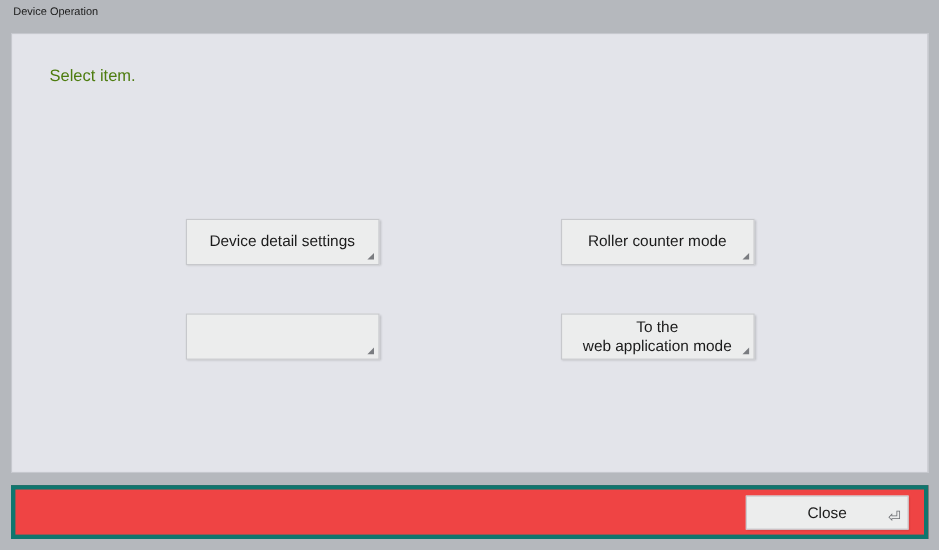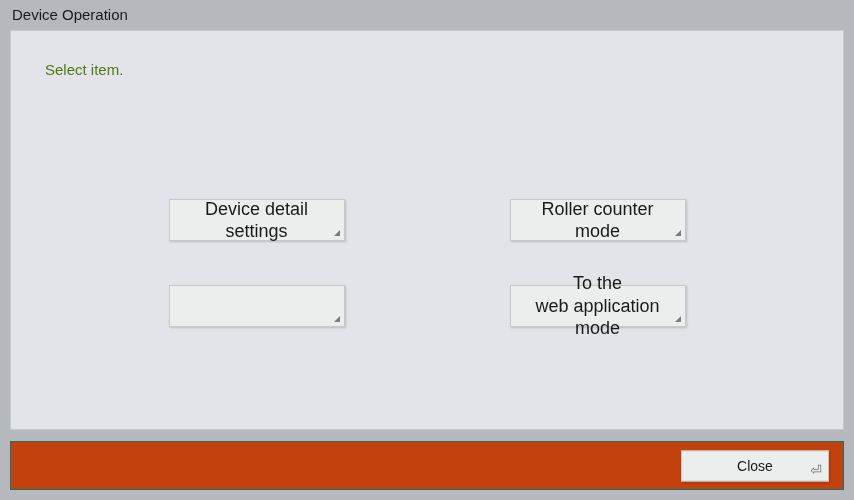--- a/index.html
+++ b/index.html
@@ -17,21 +17,21 @@
     }
     .window {
       width: 854px;
       height: 500px;
       background: #b5b8bd;
       position: relative;
     }
     .titlebar {
       height: 30px;
       padding: 6px 12px;
-      font-size: 15px;
+      font-size: 10px;
       color: #1a1a1a;
     }
     .panel {
       position: absolute;
       left: 10px;
       top: 30px;
       right: 10px;
       height: 400px;
       background: #e3e4ea;
       border: 1px solid #c6c8ce;
@@ -55,21 +55,21 @@
       justify-content: center;
     }
     .btn {
       height: 42px;
       background: #eceded;
       border: 1px solid #c7c8cc;
       position: relative;
       display: flex;
       align-items: center;
       justify-content: center;
-      font-size: 18px;
+      font-size: 14px;
       color: #1a1a1a;
       text-align: center;
       line-height: 1.25;
       padding: 0 14px;
       cursor: pointer;
       box-shadow: 1px 1px 2px rgba(0,0,0,0.18);
     }
     .btn .tri {
       position: absolute;
       right: 4px;
@@ -79,22 +79,22 @@
       border-style: solid;
       border-width: 0 0 6px 6px;
       border-color: transparent transparent #7a7c80 transparent;
     }
     .footer {
       position: absolute;
       left: 10px;
       right: 10px;
       bottom: 10px;
       height: 49px;
-      background: #c2410c;
-      border: 1px solid #0f766e;
+      background: #ef4444;
+      border: 4px solid #0f766e;
       text-align: right;
     }
     .close-btn {
       position: absolute;
       right: 14px;
       top: 50%;
       transform: translateY(-50%);
       width: 148px;
       height: 31px;
       background: #eceded;

